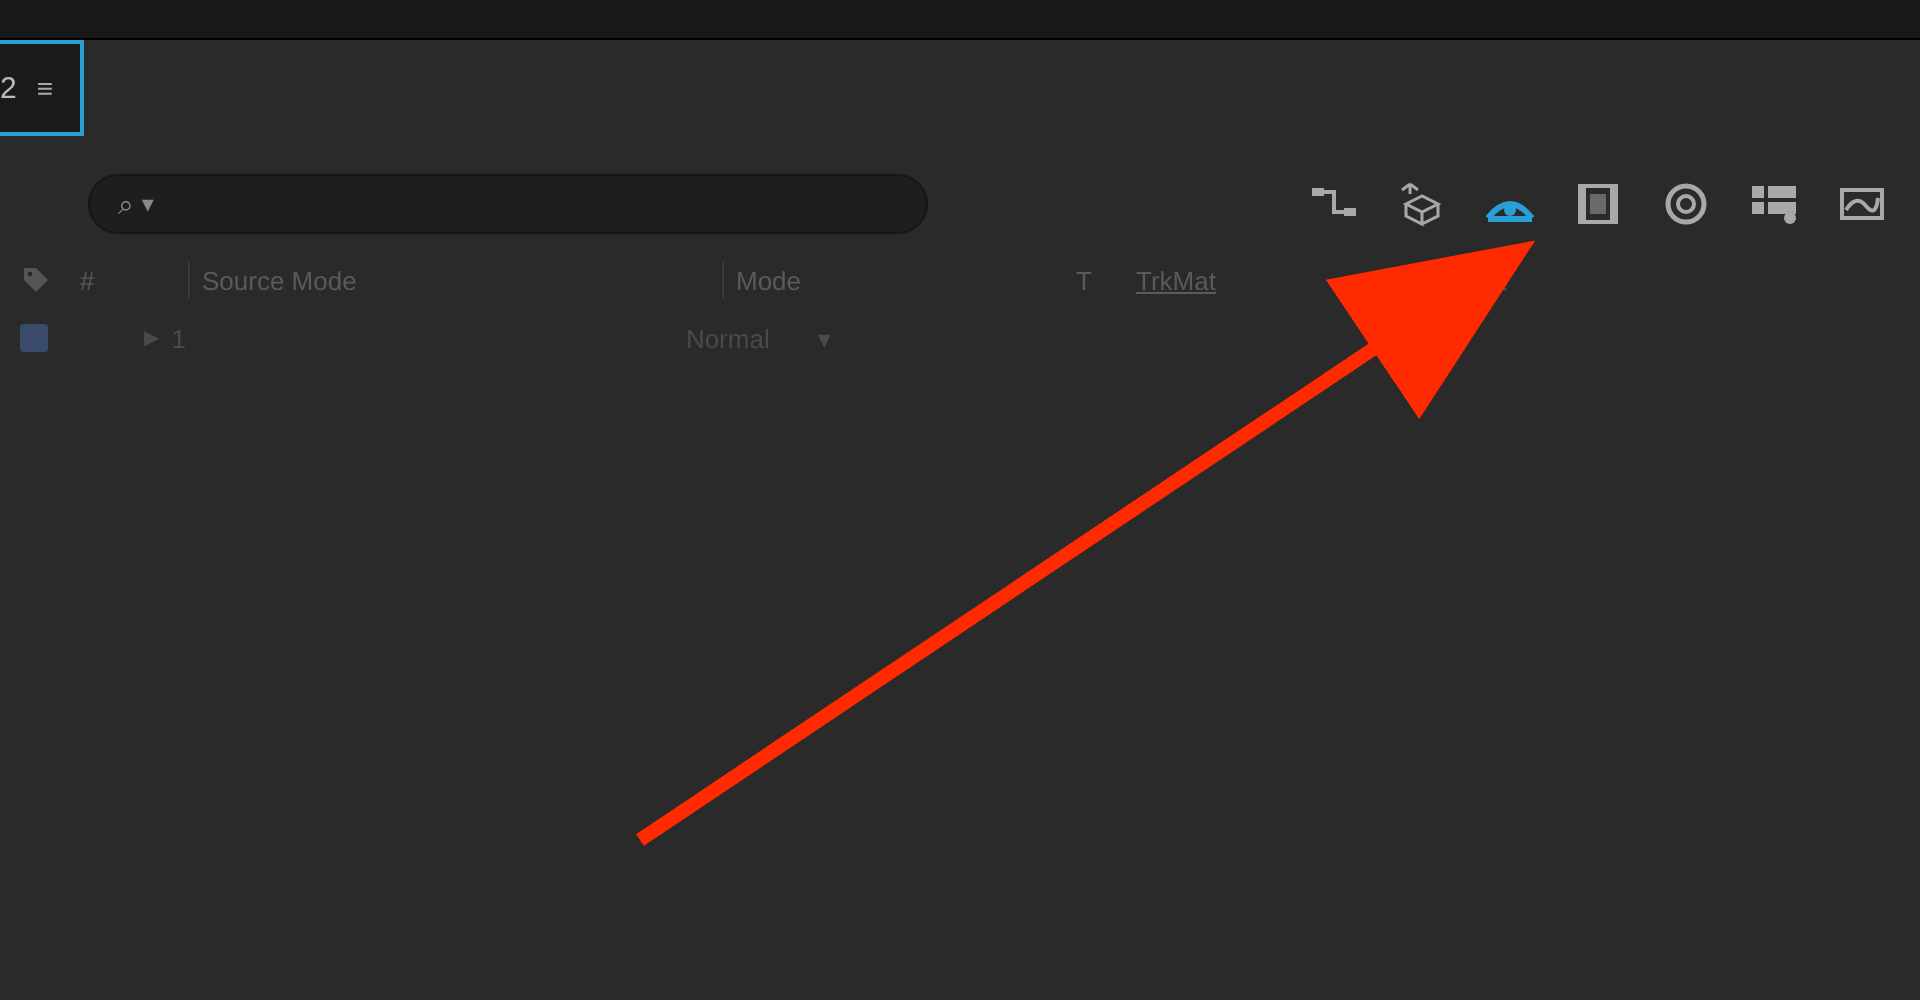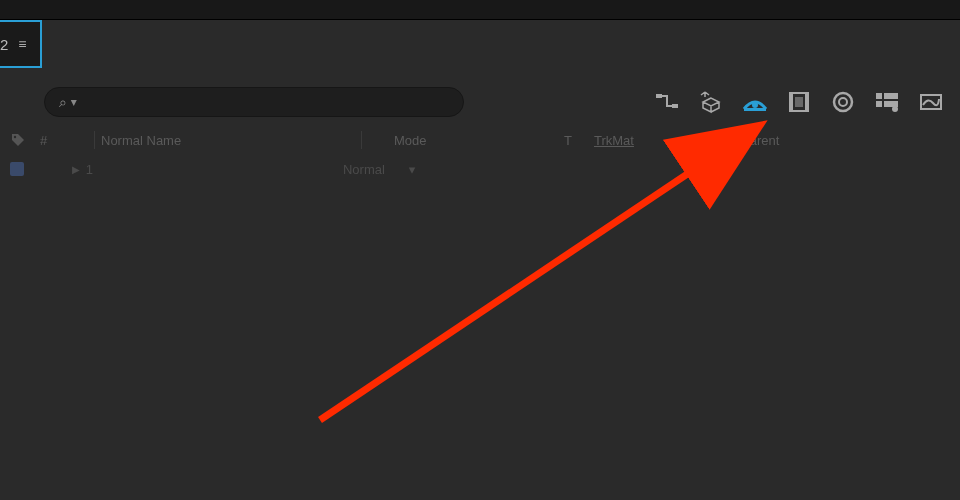--- a/index.html
+++ b/index.html
@@ -96,21 +96,21 @@
     align-items: center;
     padding-left: 10px;
     color: #5a5a5a;
     font-size: 13px;
     background: #2a2a2a;
   }
   .col-headers .col { display: flex; align-items: center; gap: 6px; }
   .col-tag { width: 30px; }
   .col-num { width: 54px; }
   .col-name { width: 260px; }
-  .col-mode { width: 170px; margin-left: 26px; }
+  .col-mode { width: 170px; }
   .col-t { width: 30px; }
   .col-trk { width: 140px; text-decoration: underline; }
   .col-parent { flex: 1; }
   .divider {
     width: 1px; height: 18px; background: #3a3a3a; margin-right: 6px;
   }
   .layer-row {
     height: 30px;
     display: flex;
     align-items: center;
@@ -216,21 +216,21 @@
     <svg width="16" height="16" viewBox="0 0 16 16">
         <path d="M2 2 H8 L14 8 L8 14 L2 8 Z" fill="#555"></path>
         <circle cx="5" cy="5" r="1.2" fill="#2a2a2a"></circle>
       </svg>
   </div>
   <div class="col col-num">
     <span>#</span>
   </div>
   <div class="divider"></div>
   <div class="col col-name">
-    <span>Normal Name</span>
+    <span>Source Mode</span>
   </div>
   <div class="divider"></div>
   <div class="col col-mode">
     <span>Mode</span>
   </div>
   <div class="col col-t">
     <span>T</span>
   </div>
   <div class="col col-trk">
     <span>TrkMat</span>

